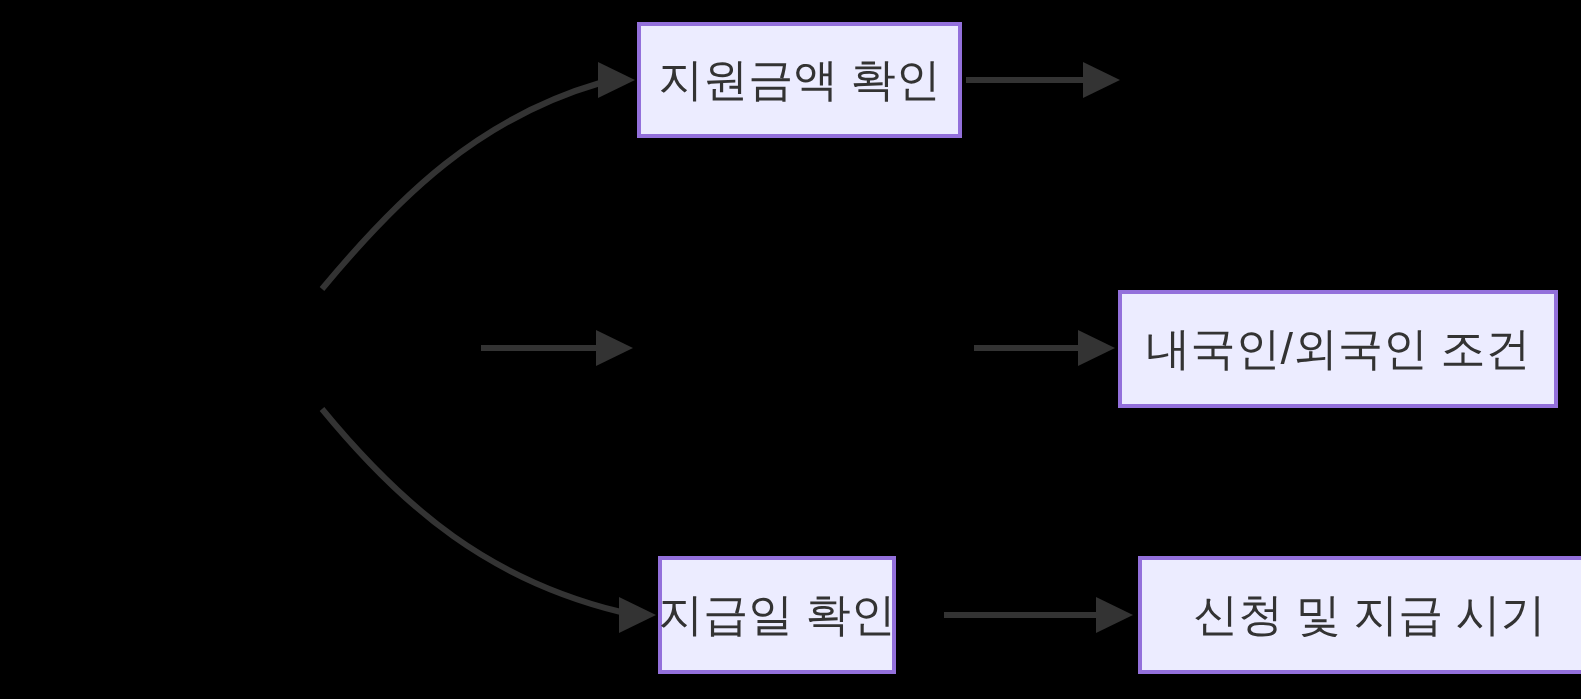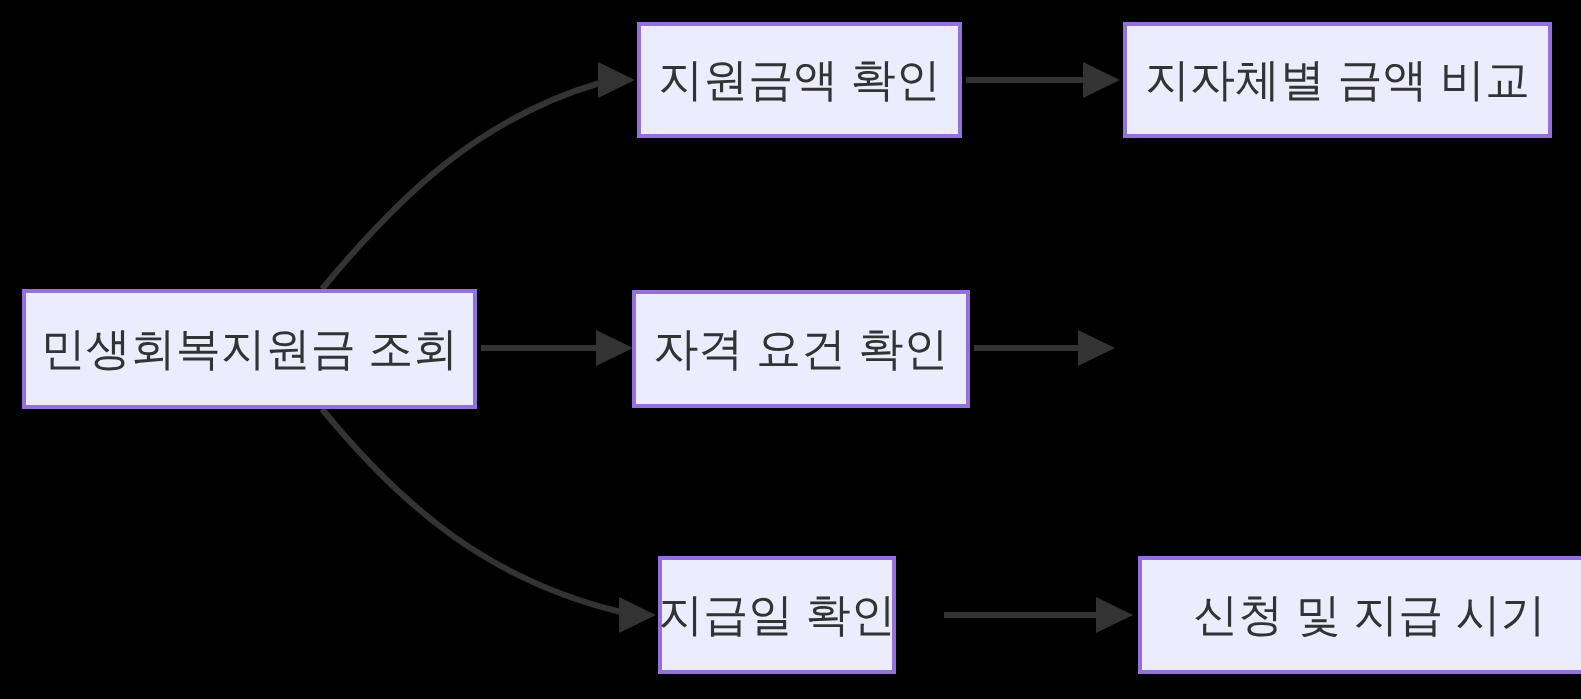--- a/index.html
+++ b/index.html
@@ -72,36 +72,30 @@
     <path class="edge" d="M 966 80 L 1085 80"></path>
     <polygon class="arrowhead" points="1083,62 1120,80 1083,98"></polygon>
 
     <path class="edge" d="M 974 348 L 1080 348"></path>
     <polygon class="arrowhead" points="1078,330 1115,348 1078,366"></polygon>
 
     <path class="edge" d="M 944 615 L 1098 615"></path>
     <polygon class="arrowhead" points="1096,597 1133,615 1096,633"></polygon>
   </svg>
 
-  <div class="node n-root">
-    <span>민생회복지원금 조회</span>
-  </div>
 
   <div class="node n-amount">
     <span>지원금액 확인</span>
   </div>
 
-  <div class="node n-region-compare">
-    <span>지자체별 금액 비교</span>
+
+
+  <div class="node n-nationality">
+    <span>내국인/외국인 조건</span>
   </div>
-
-  <div class="node n-eligibility">
-    <span>자격 요건 확인</span>
-  </div>
-
 
   <div class="node n-payment-date">
     <span>지급일 확인</span>
   </div>
 
   <div class="node n-schedule">
     <span>신청 및 지급 시기</span>
   </div>
 
 </div>

